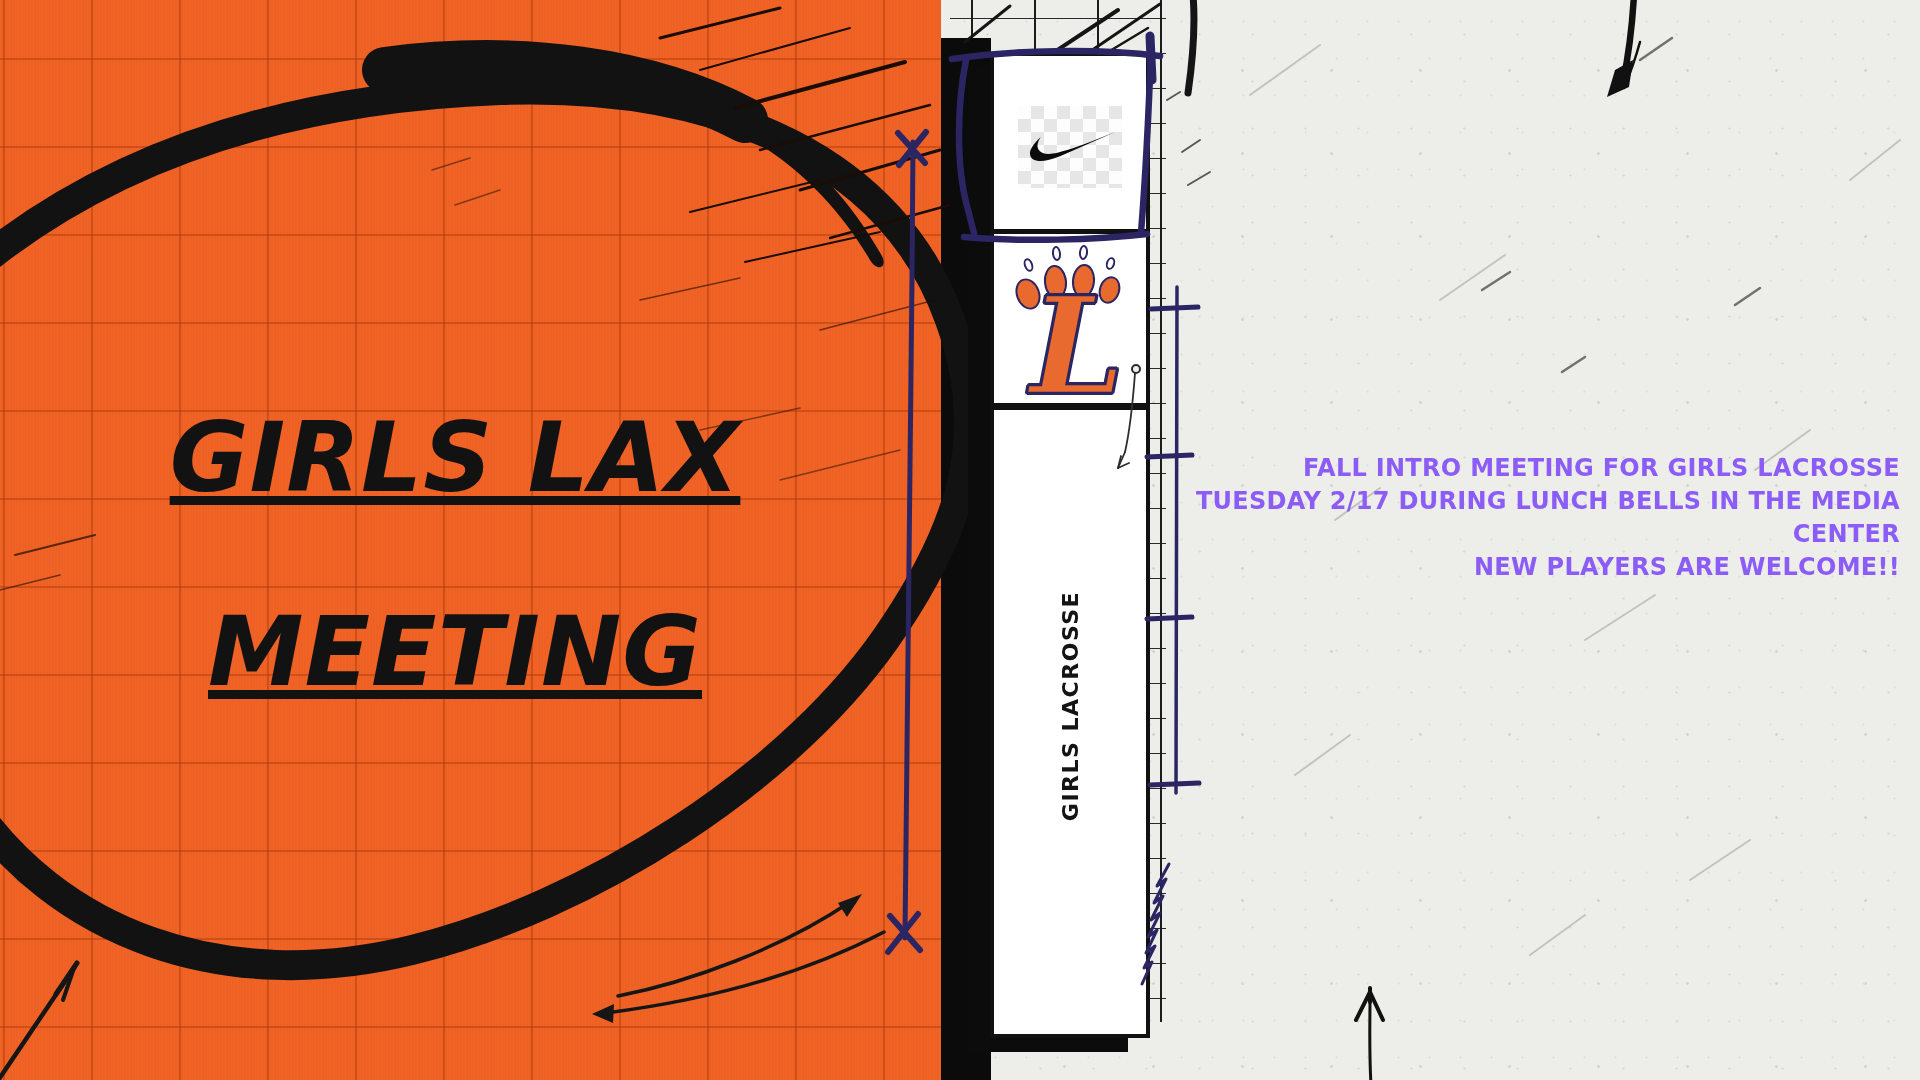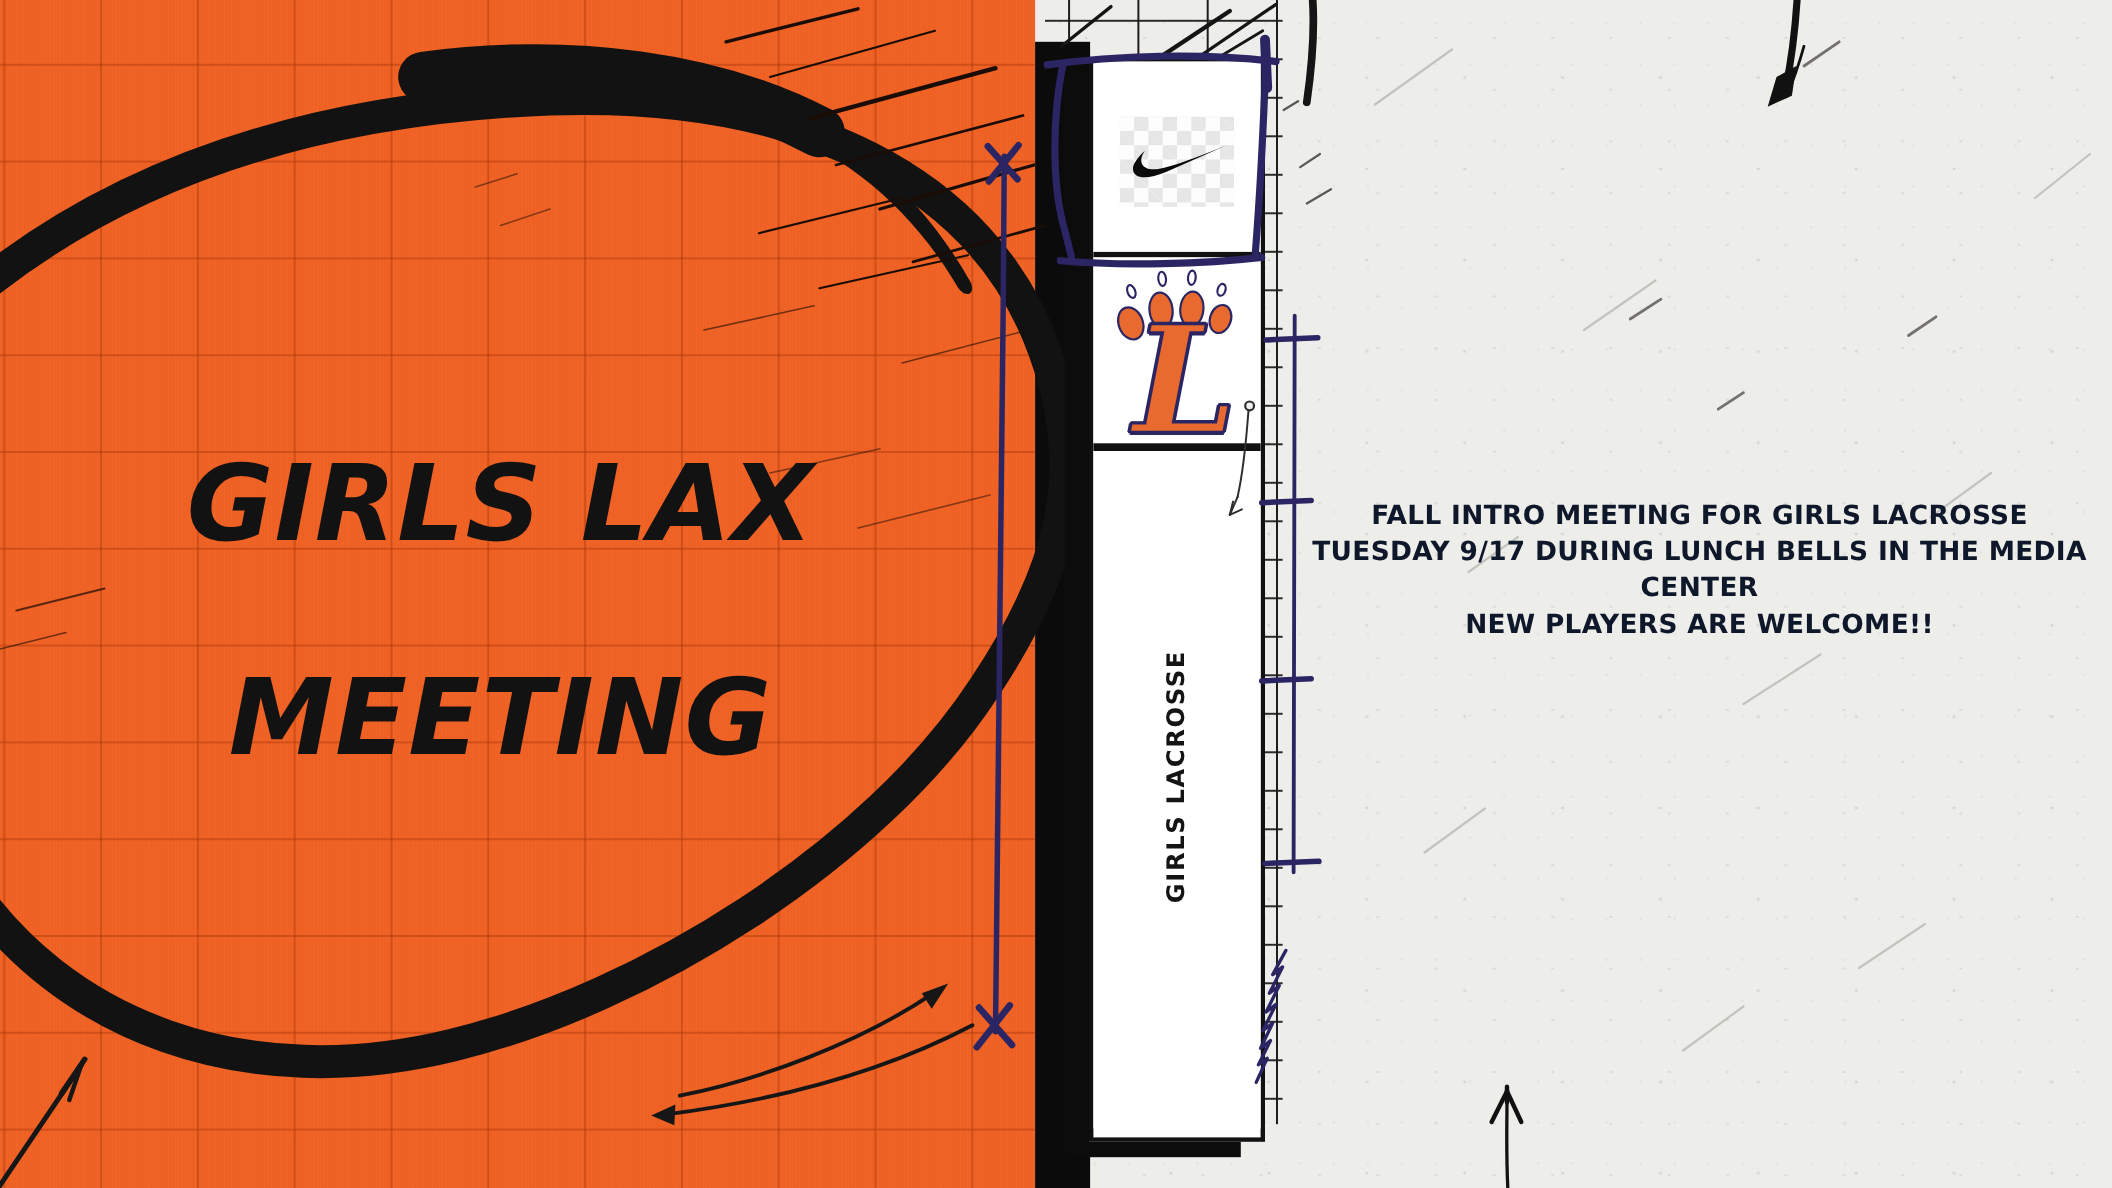--- a/index.html
+++ b/index.html
@@ -73,28 +73,28 @@
   .toe{background:#E96A2E;}
   .claw{background:#ffffff;}
   .sec-tall{height:616px;}
   .vlabel{
     position:absolute;left:50%;top:48%;transform:translate(-50%,-50%) rotate(-90deg);
     white-space:nowrap;font-size:22px;font-weight:bold;letter-spacing:1.5px;color:#141414;
   }
   
   .title{
     position:absolute;left:60px;width:790px;text-align:center;z-index:7;
-    color:#121212;font-weight:bold;font-style:italic;font-size:96px;letter-spacing:1px;
+    color:#121212;font-weight:bold;font-style:italic;font-size:96px;letter-spacing:1px;text-decoration:underline;
   }
   .title.l1{top:402px;}
   .title.l2{top:596px;}
   
   .announce{
-    position:absolute;left:1190px;top:452px;width:710px;z-index:7;text-align:center;
-    color:#0f172a;font-size:24px;font-weight:bold;line-height:33px;letter-spacing:.3px;
+    position:absolute;left:1190px;top:452px;width:710px;z-index:7;text-align:right;
+    color:#8b5cf6;font-size:24px;font-weight:bold;line-height:33px;letter-spacing:.3px;
   }
 </style>
 </head>
 <body>
 
 <div class="paper"></div>
 <div class="orange-panel"></div>
 <div class="grid-paper"></div>
 <div class="black-bar"></div>
 
@@ -235,16 +235,16 @@
   <g stroke="#2B2663" fill="none" stroke-linejoin="round" stroke-linecap="round">
     <path d="M1169 864 L1157 886 L1166 879 L1154 903 L1163 896 L1151 920 L1160 913 L1148 937 L1157 930 L1146 953 L1155 946 L1144 968 L1152 962 L1142 984" stroke-width="3"></path>
   </g>
 </svg>
 
 <div class="title l1">GIRLS LAX</div>
 <div class="title l2">MEETING</div>
 
 <div class="announce">
   <div>FALL INTRO MEETING FOR GIRLS LACROSSE</div>
-  <div>TUESDAY 9/17 DURING LUNCH BELLS IN THE MEDIA</div>
+  <div>TUESDAY 2/17 DURING LUNCH BELLS IN THE MEDIA</div>
   <div>CENTER</div>
   <div>NEW PLAYERS ARE WELCOME!!</div>
 </div>
 
 </body></html>

